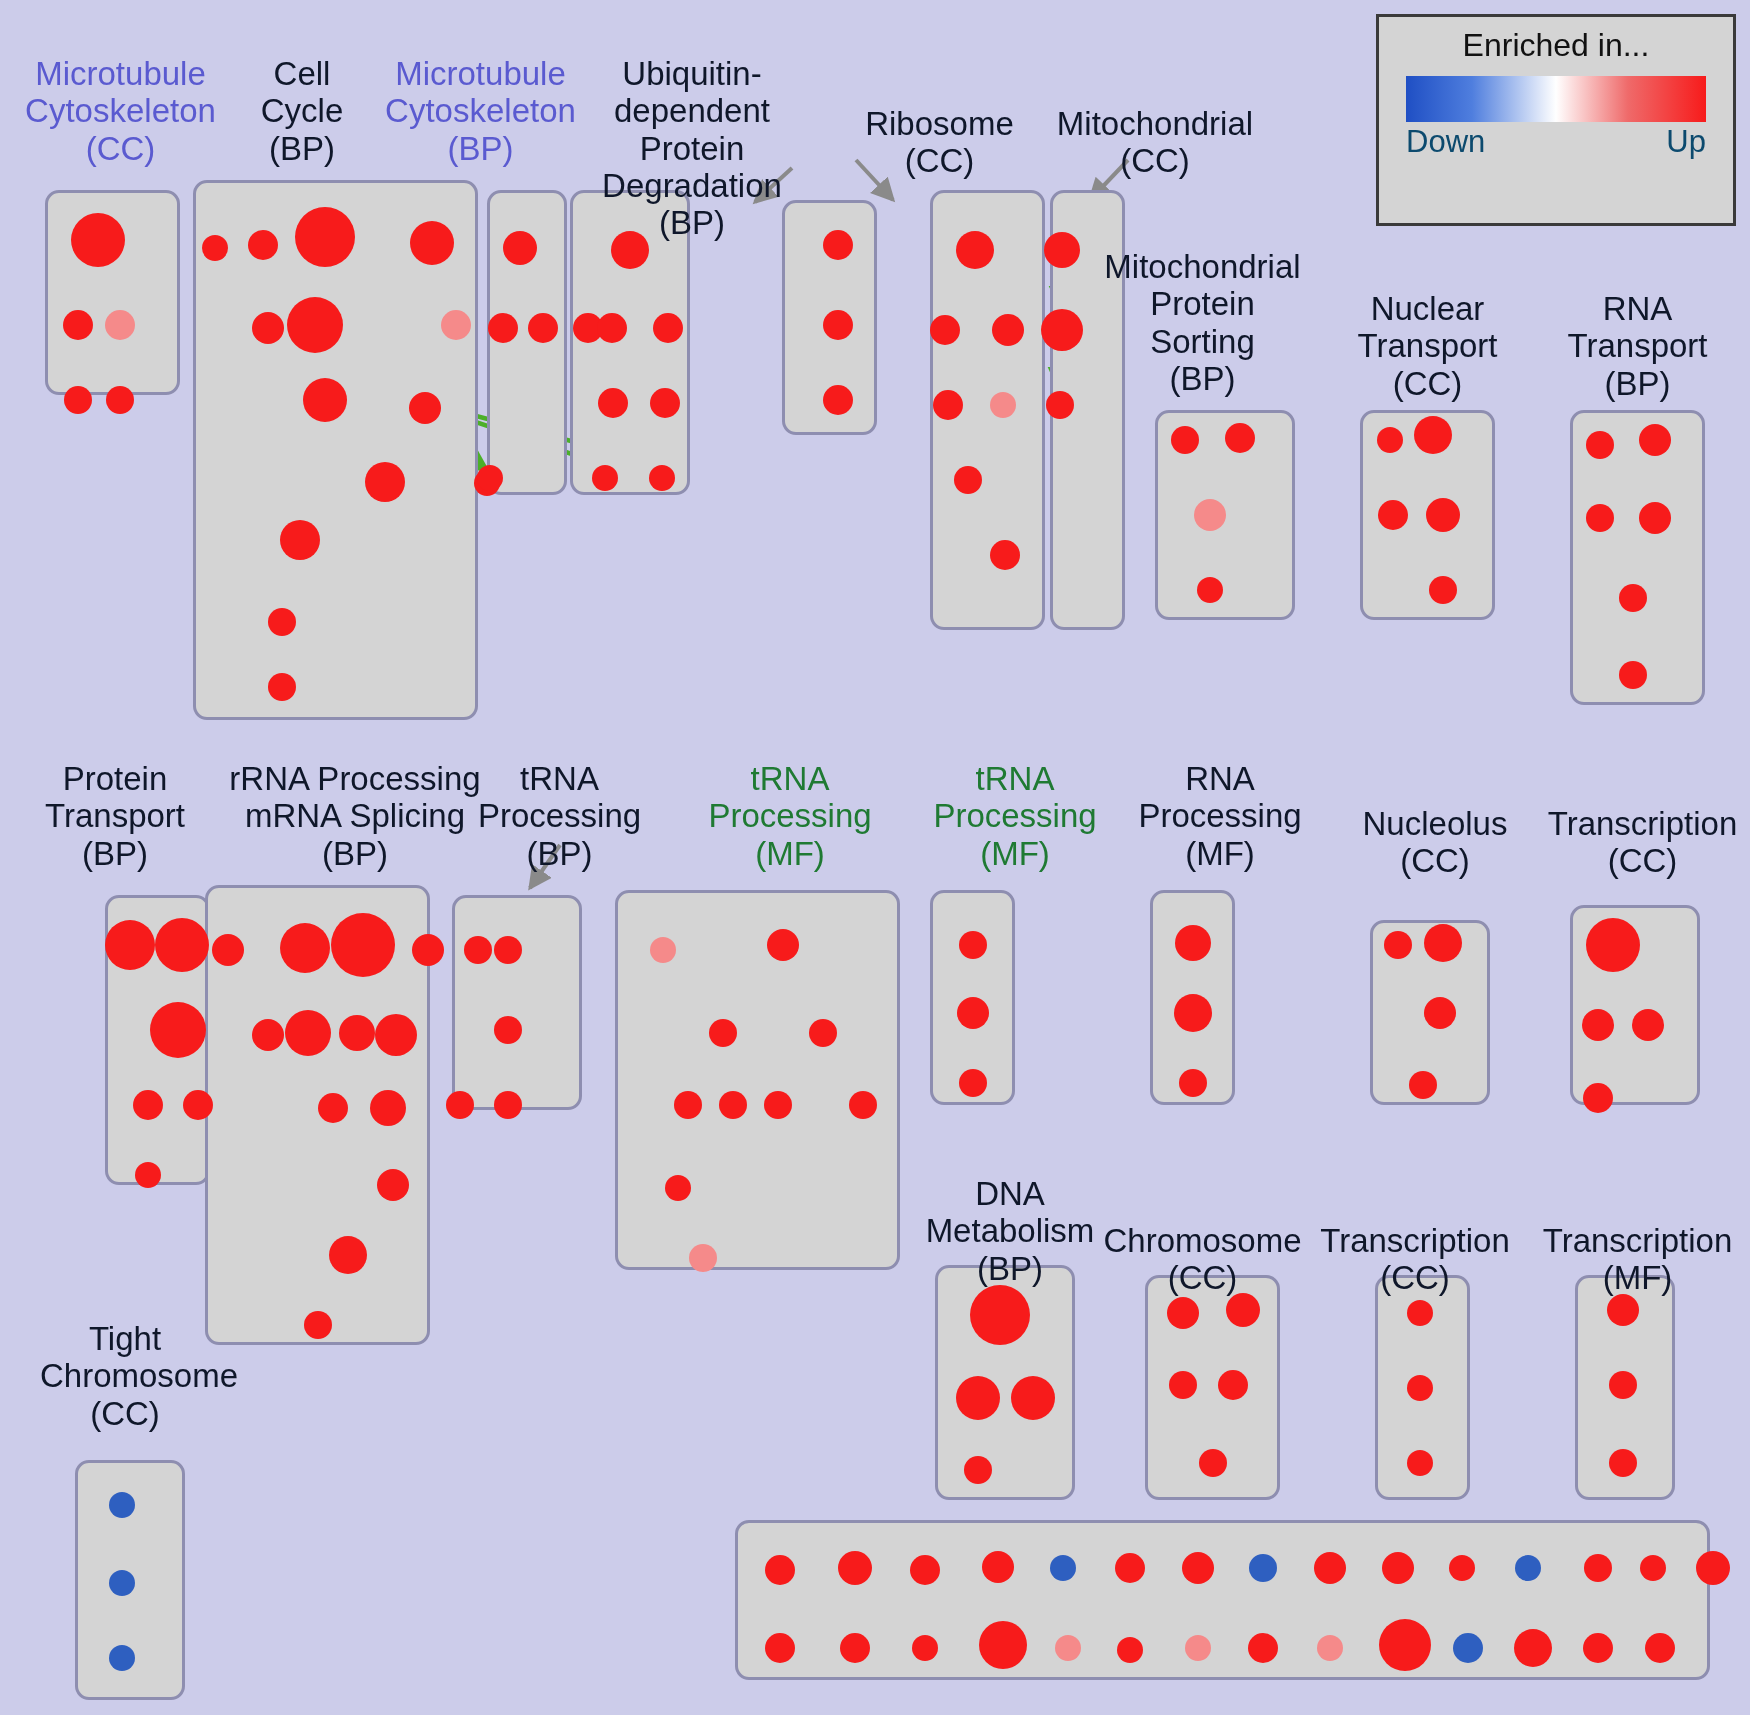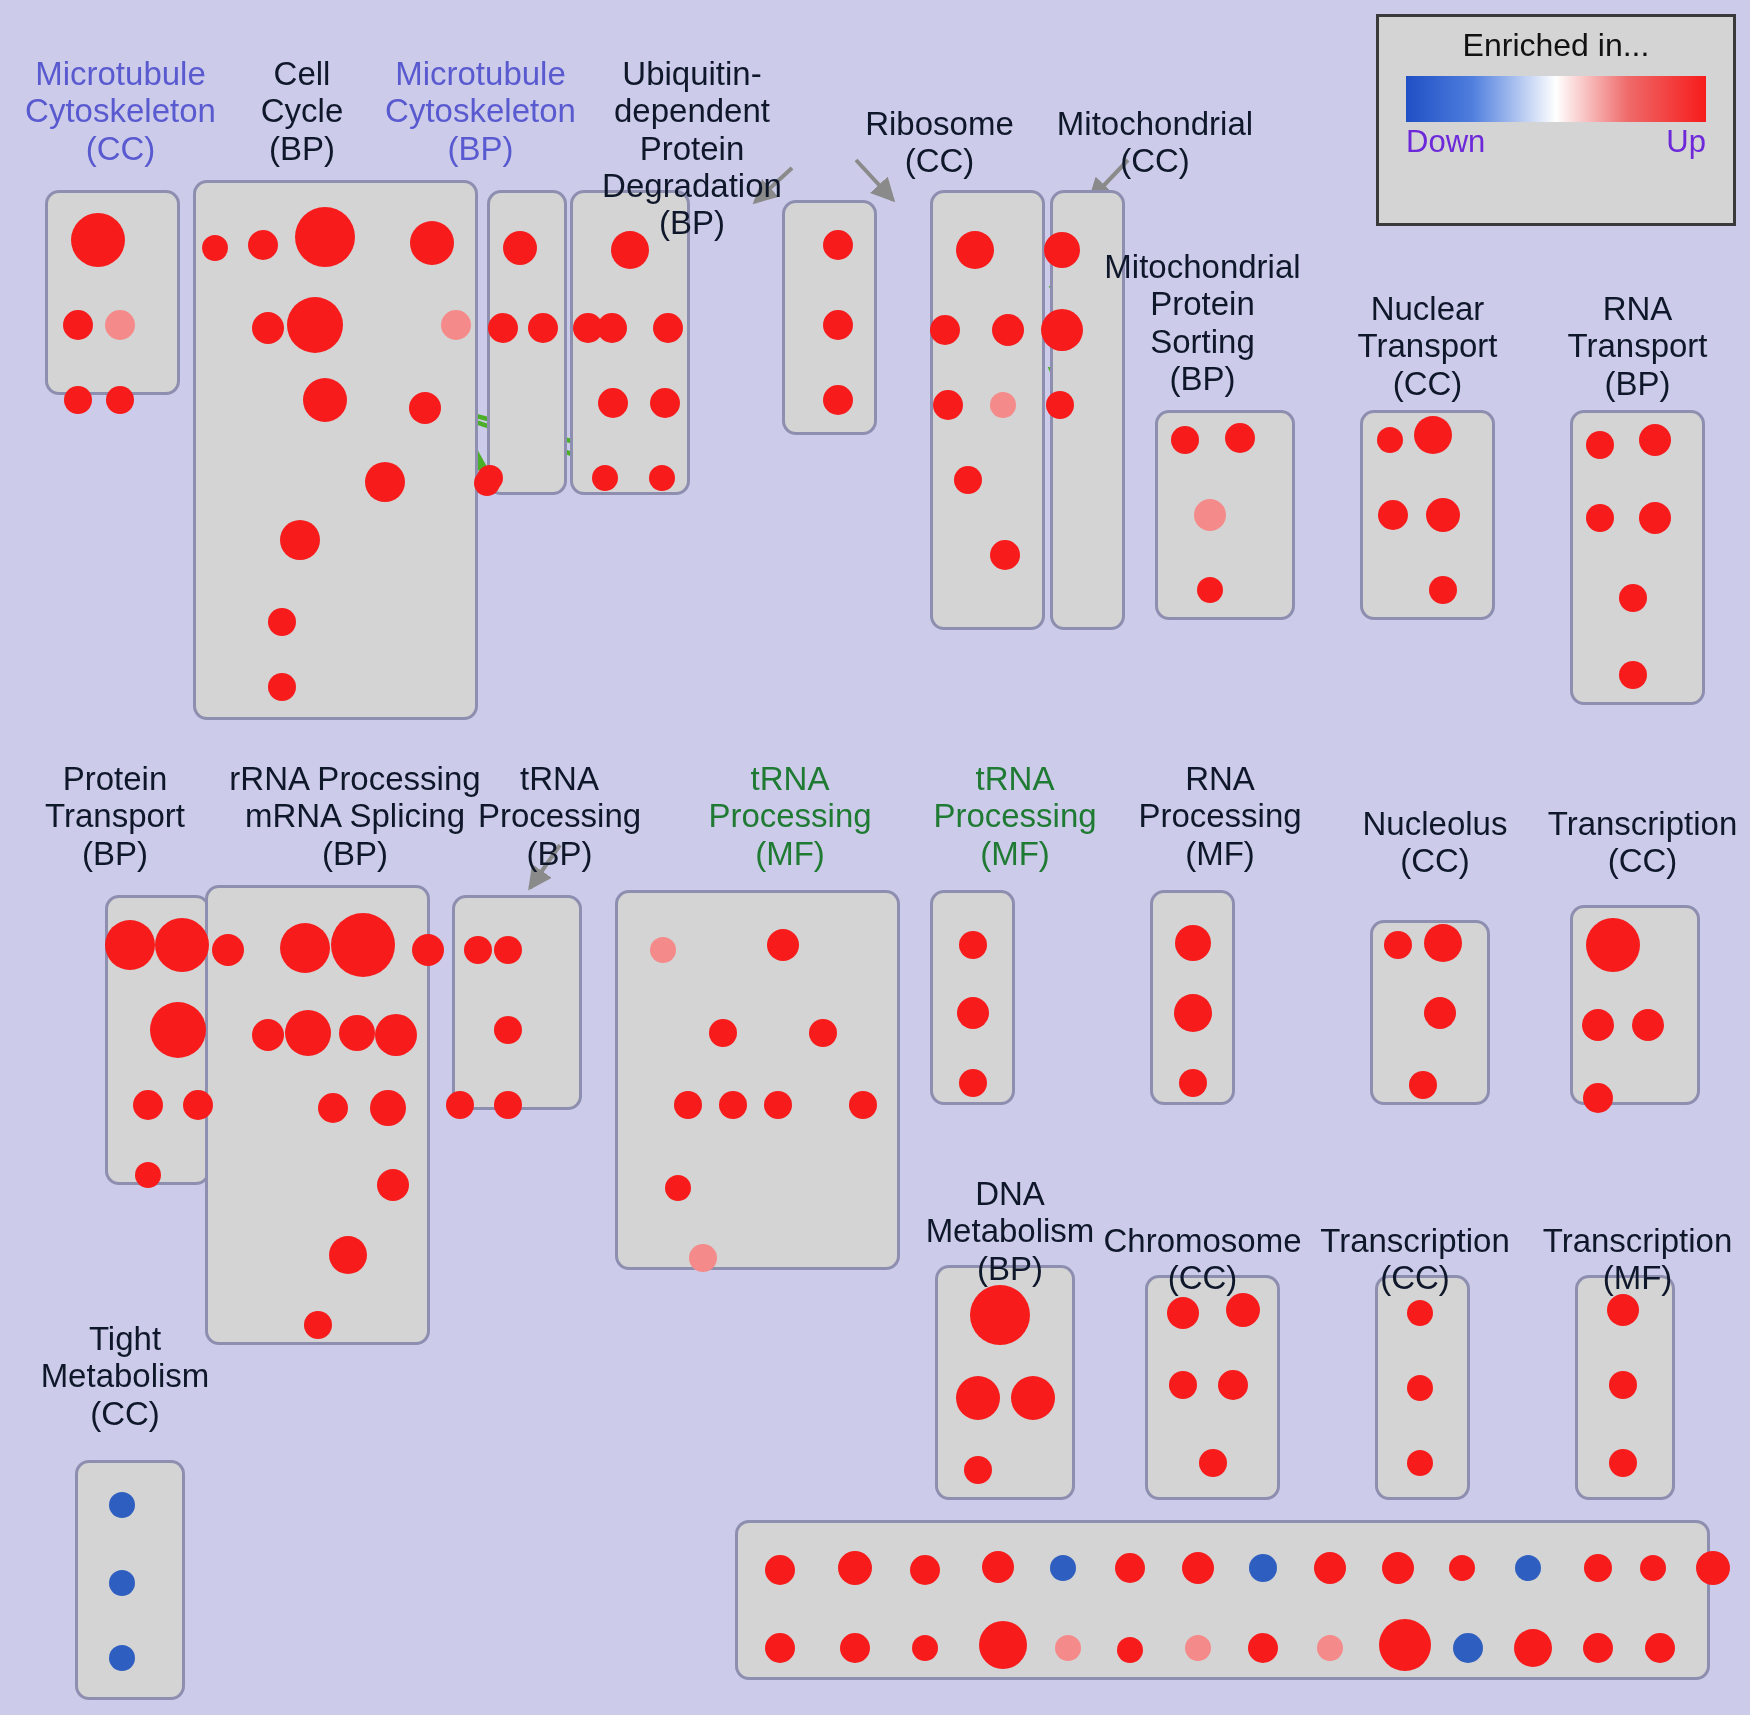--- a/index.html
+++ b/index.html
@@ -48,21 +48,21 @@
   }
   .legend-title{font-size:32px;margin-top:10px;color:#111;}
   .legend-bar{
     margin:12px auto 0 auto;
     width:300px;height:46px;
     background:linear-gradient(to right,#1f4fc4 0%,#4f7ede 22%,#ffffff 50%,#ef6a6a 74%,#f71b1b 100%);
   }
   .legend-ends{
     display:flex;justify-content:space-between;
     width:300px;margin:2px auto 0 auto;
-    font-size:31px;color:#6d28d9;
+    font-size:31px;color:#0c4a6e;
   }
   .legend-sub{font-size:29px;line-height:1.12;margin-top:2px;color:#111;}
 
   .misc-text{
     position:absolute;
     font-size:32px;
     line-height:1.28;
     color:#111;
     white-space:pre-line;
     text-align:left;
@@ -432,21 +432,21 @@
       <div class="label" style="left: 915px; top: 1175px; width: 190px;">DNA
 Metabolism
 (BP)</div>
       <div class="label" style="left: 1100px; top: 1222px; width: 205px;">Chromosome
 (CC)</div>
       <div class="label" style="left: 1315px; top: 1222px; width: 200px;">Transcription
 (CC)</div>
       <div class="label" style="left: 1535px; top: 1222px; width: 205px;">Transcription
 (MF)</div>
       <div class="label" style="left: 40px; top: 1320px; width: 170px;">Tight
-Metabolism
+Chromosome
 (CC)</div>
     </div>
 
 
   <div class="legend">
     <div class="legend-title">Enriched in...</div>
     <div class="legend-bar"></div>
     <div class="legend-ends">
       <span>Down</span>
       <span>Up</span>

